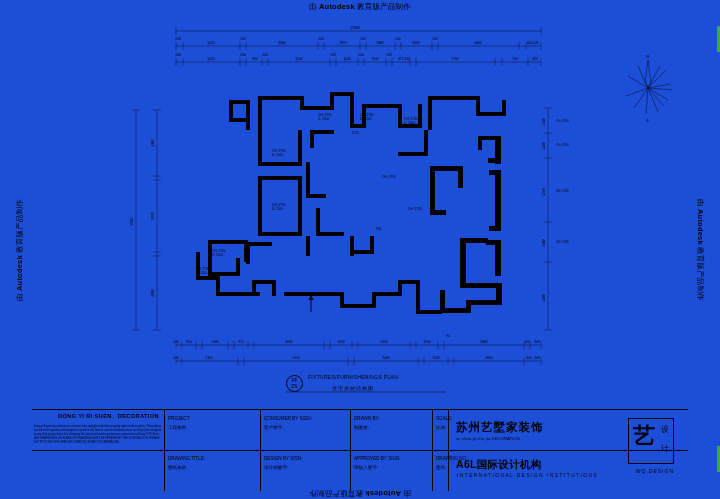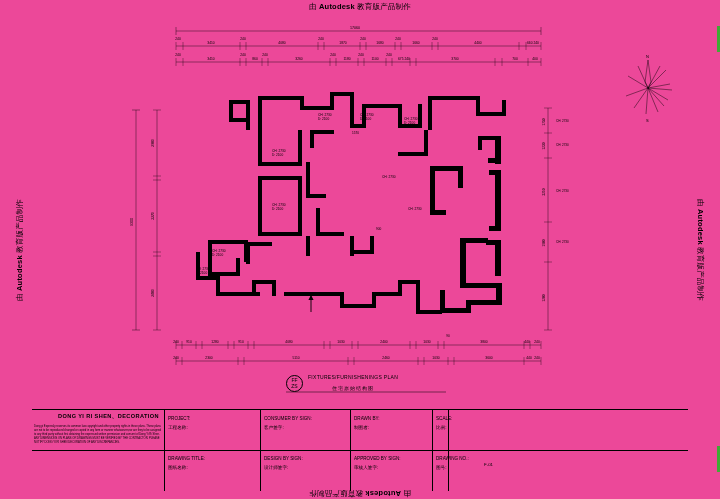--- a/index.html
+++ b/index.html
@@ -5,21 +5,21 @@
   * { box-sizing: border-box; margin: 0; padding: 0; }
   html, body {
     width: 720px; height: 499px;
     background: #ffffff;
     font-family: "Liberation Sans", sans-serif;
     overflow: hidden;
   }
   #page {
     position: relative;
     width: 720px; height: 499px;
-    background: #ec4899;
+    background: #1d4ed8;
   }
 
   
   .wm {
     position: absolute;
     color: #000;
     font-size: 7.5px;
     white-space: nowrap;
     letter-spacing: 0.2px;
   }
@@ -560,16 +560,29 @@
       <div class="fld" style="left:322px; top:46px;">
         <span class="en">APPROVED BY SIGN:</span>
         <span class="cn">审核人签字:</span>
       </div>
       <div class="fld" style="left:404px; top:46px;">
         <span class="en">DRAWING NO.:</span>
         <span class="cn">图号:</span>
       </div>
       <div class="fld" style="left:452px; top:52px; font-size:4.4px;">F-01</div>
 
+      <div class="brand">
+        <div class="brand-cn">苏州艺墅家装饰</div>
+        <div class="brand-py">su zhou yi shu jia  DECORATION</div>
+        <div class="brand-en">A6L国际设计机构</div>
+        <div class="brand-en2">INTERNATIONAL  DESIGN  INSTITUTIONS</div>
+
+        <div class="logo-box">
+          <div class="logo-yi">艺</div>
+          <div class="logo-she">设</div>
+          <div class="logo-ji">计</div>
+        </div>
+        <div class="logo-wq">WQ.DESIGN</div>
+      </div>
     </div>
   </div>
 
 </div>
 
 </body></html>

